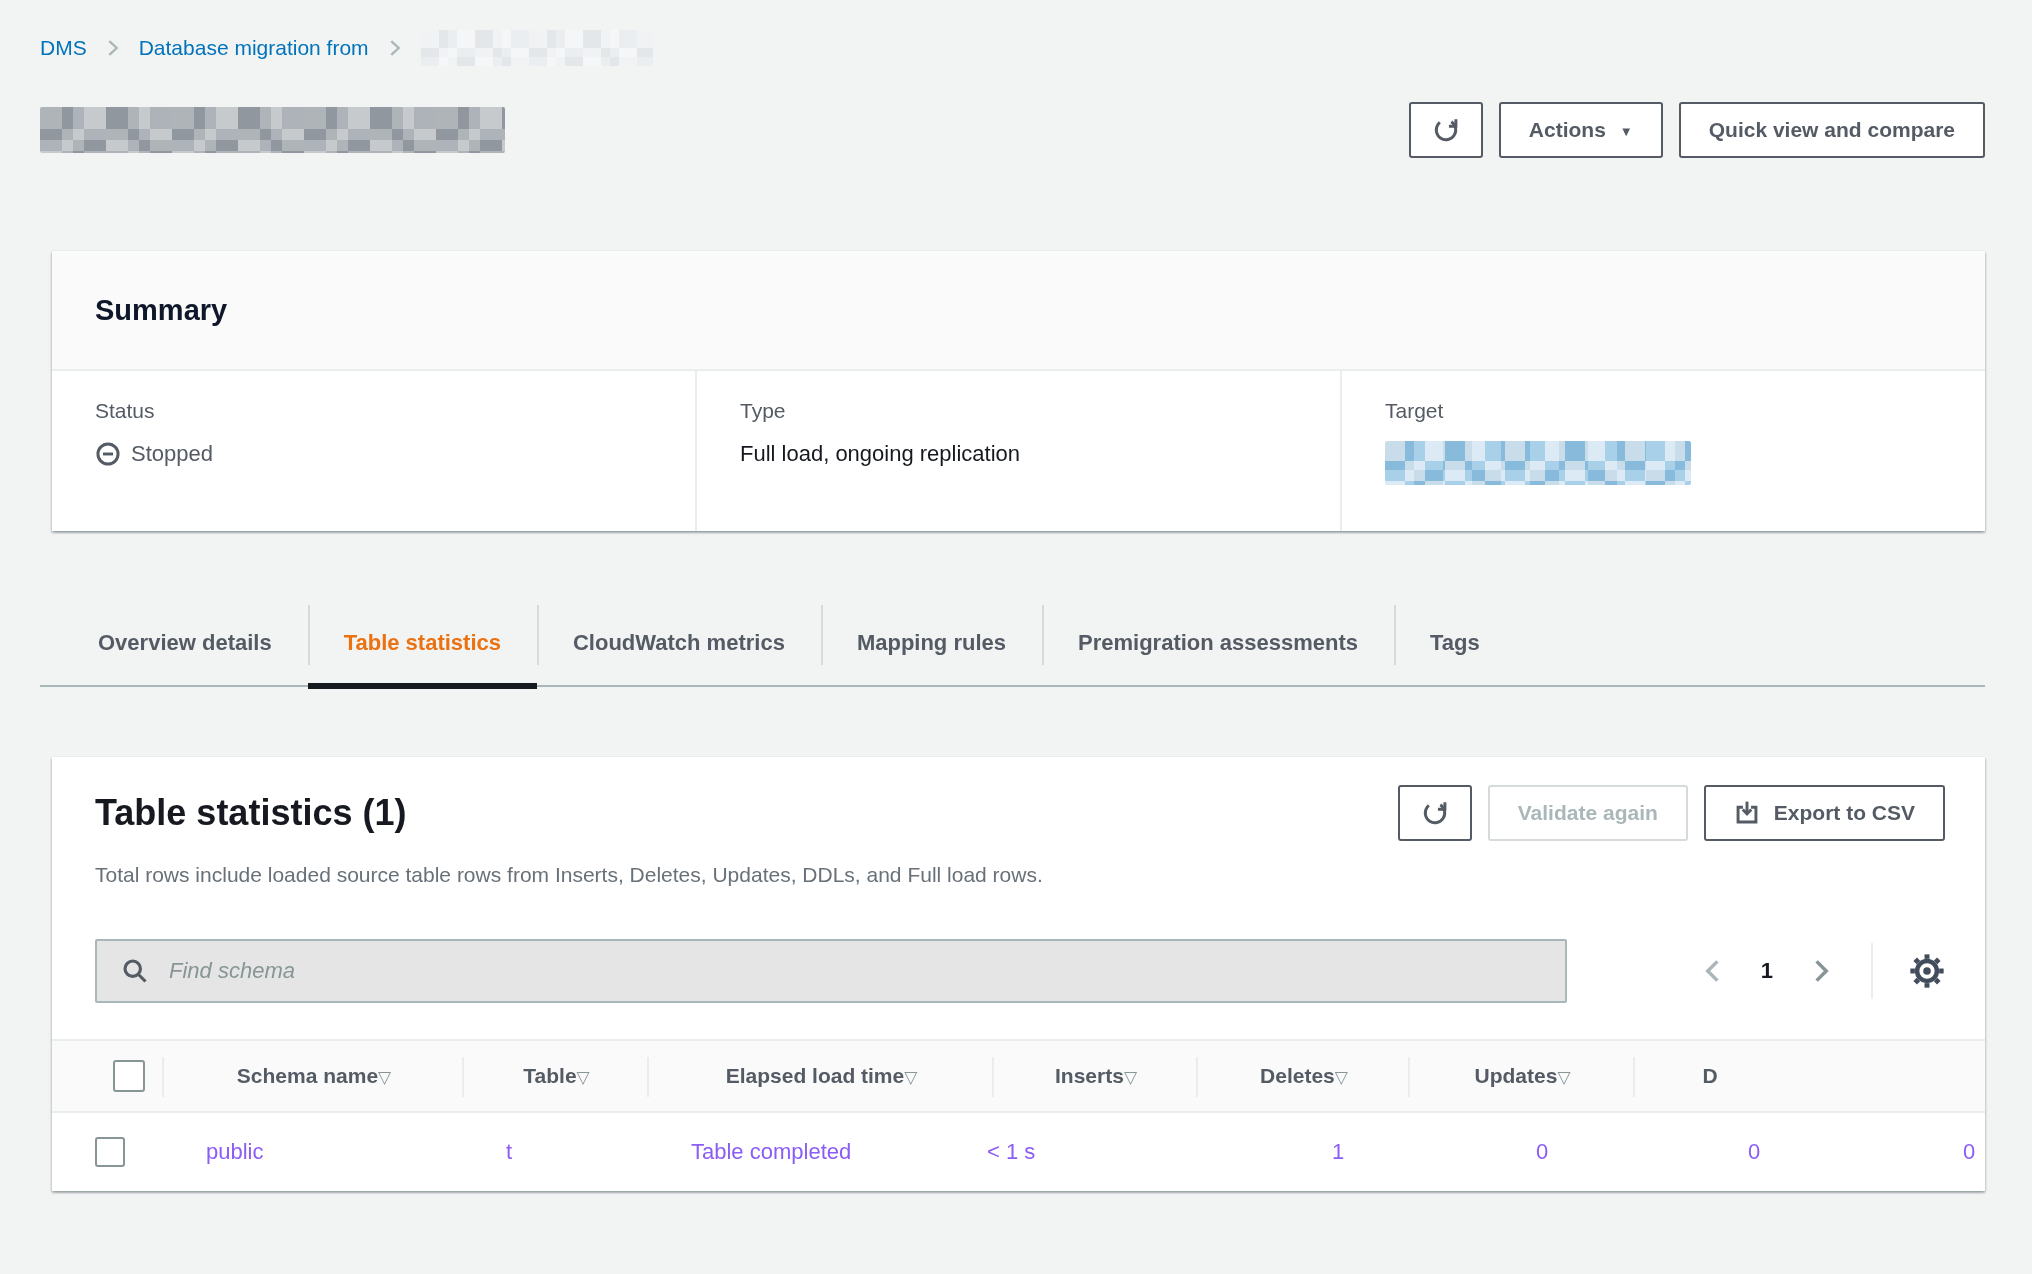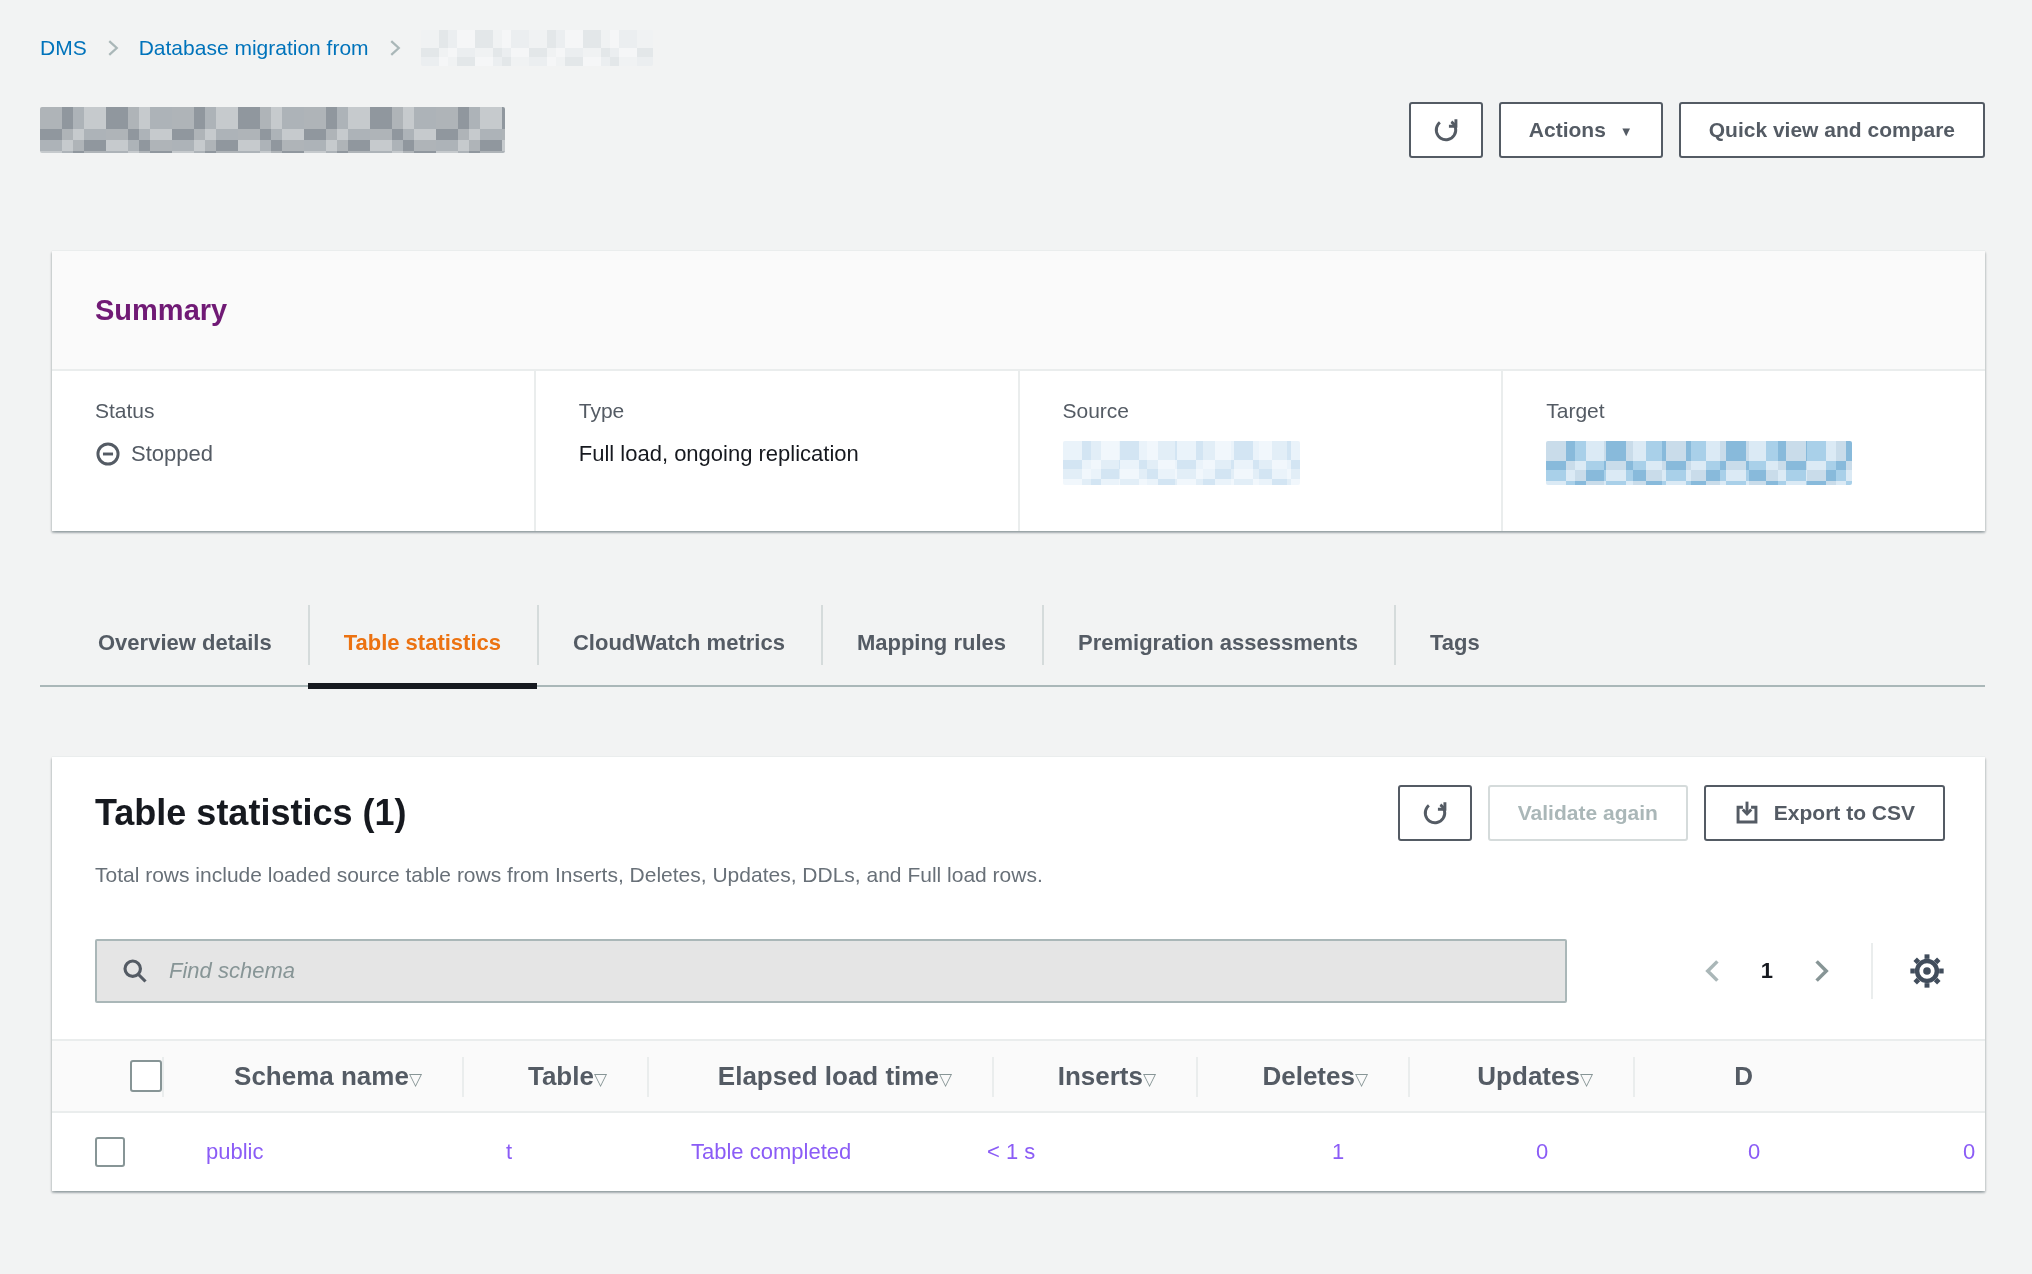--- a/index.html
+++ b/index.html
@@ -65,21 +65,21 @@
   .panel {
     background:#fff; margin-left:12px;
     border-top:1px solid #eaeded;
     box-shadow:0 2px 2px 0 rgba(0,28,36,.25), 2px 2px 2px -1px rgba(0,28,36,.12), -2px 2px 2px -1px rgba(0,28,36,.12);
   }
   .summary-panel { margin-top:92px; }
   .panel-hd {
     height:120px; background:#fafafa; border-bottom:2px solid #eaeded;
     display:flex; align-items:center; padding-left:43px;
   }
-  .panel-hd h2 { font-size:29px; font-weight:bold; color:#701a75; }
+  .panel-hd h2 { font-size:29px; font-weight:bold; color:#0f172a; }
 
   .summary-body { display:flex; height:160px; }
   .sum-col { flex:1; padding:28px 20px 0 43px; }
   .sum-col + .sum-col { border-left:2px solid #eaeded; }
   .sum-label { font-size:21px; color:#545b64; margin-bottom:18px; }
   .sum-value { font-size:22px; color:#16191f; display:flex; align-items:center; gap:10px; }
   .status-value { color:#545b64; }
 
   
   .tabs { margin-top:70px; display:flex; padding-left:22px; border-bottom:2px solid #aab7b8; height:86px; }
@@ -112,21 +112,21 @@
   .pg-btn { background:none; border:none; padding:0; height:auto; display:flex; align-items:center; }
   .pg-prev { color:#aab7b8; }
   .pg-next { color:#879596; }
   .pg-num { font-size:22px; font-weight:bold; color:#16191f; background:none; border:none; padding:0 4px; height:auto; }
   .pg-divider { width:2px; height:56px; background:#eaeded; margin:0 6px; }
   .gear-btn { background:none; border:none; padding:0; height:auto; color:#414d5c; }
 
   .tbl { border-top:2px solid #eaeded; }
   .tbl-head { display:flex; height:72px; background:#fafafa; border-bottom:2px solid #eaeded; width:2037px; }
   .tbl-row { display:flex; height:78px; background:#fff; width:2037px; }
-  .th { position:relative; display:flex; align-items:center; justify-content:flex-end; padding:0 40px 0 44px; font-size:26px; font-weight:bold; color:#545b64; cursor:pointer; }
+  .th { position:relative; display:flex; align-items:center; justify-content:center; padding:0 40px 0 44px; font-size:21px; font-weight:bold; color:#545b64; cursor:pointer; }
   .th + .th::before { content:""; position:absolute; left:0; top:16px; height:40px; width:2px; background:#eaeded; }
   .sort-caret::after { content:"▽"; font-size:17px; color:#879596; font-weight:normal; }
   .td { display:flex; align-items:center; padding-left:44px; font-size:22px; color:#8b5cf6; }
 
   .c0 { width:110px; flex:none; padding:0; display:flex; align-items:center; }
   .c0 .cb { margin-left:43px; }
   .c1 { width:300px; flex:none; }
   .c2 { width:185px; flex:none; }
   .c3 { width:296px; flex:none; }
   .c4 { width:345px; flex:none; }
@@ -201,26 +201,20 @@
             </svg>
           </span>
           <span>Stopped</span>
         </div>
       </div>
       <div class="sum-col">
         <div class="sum-label">Type</div>
         <div class="sum-value">Full load, ongoing replication</div>
       </div>
       <div class="sum-col">
-        <div class="sum-label">Source</div>
-        <div class="sum-value">
-          <span class="mosaic mosaic-blue-light" style="width:237px;height:44px;"></span>
-        </div>
-      </div>
-      <div class="sum-col">
         <div class="sum-label">Target</div>
         <div class="sum-value">
           <span class="mosaic mosaic-blue" style="width:306px;height:44px;"></span>
         </div>
       </div>
     </div>
   </section>
 
   <div class="tabs">
     <div class="tab">

